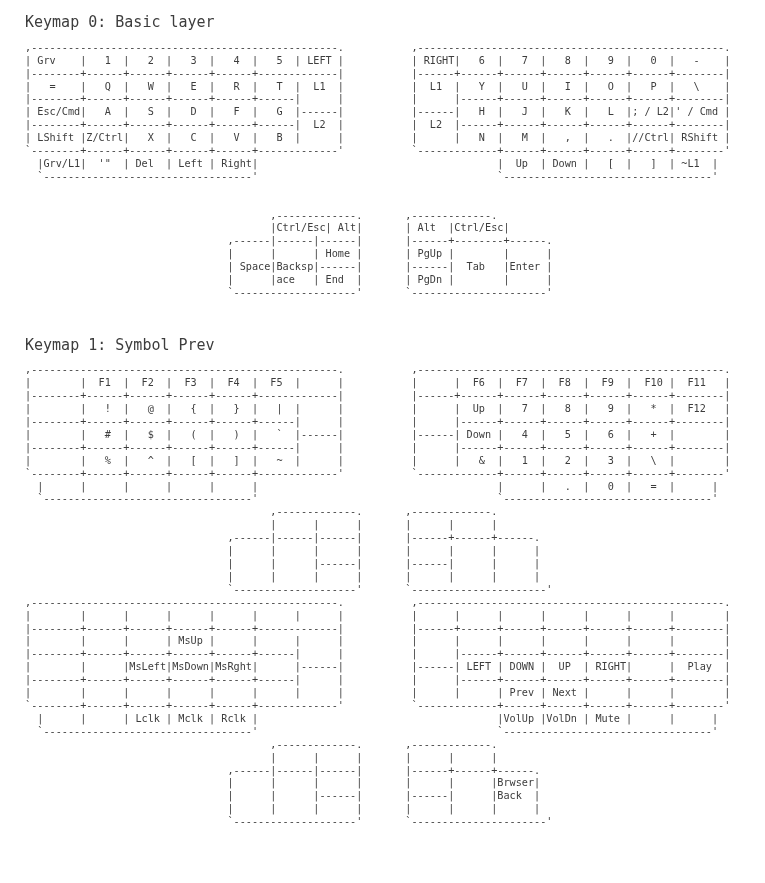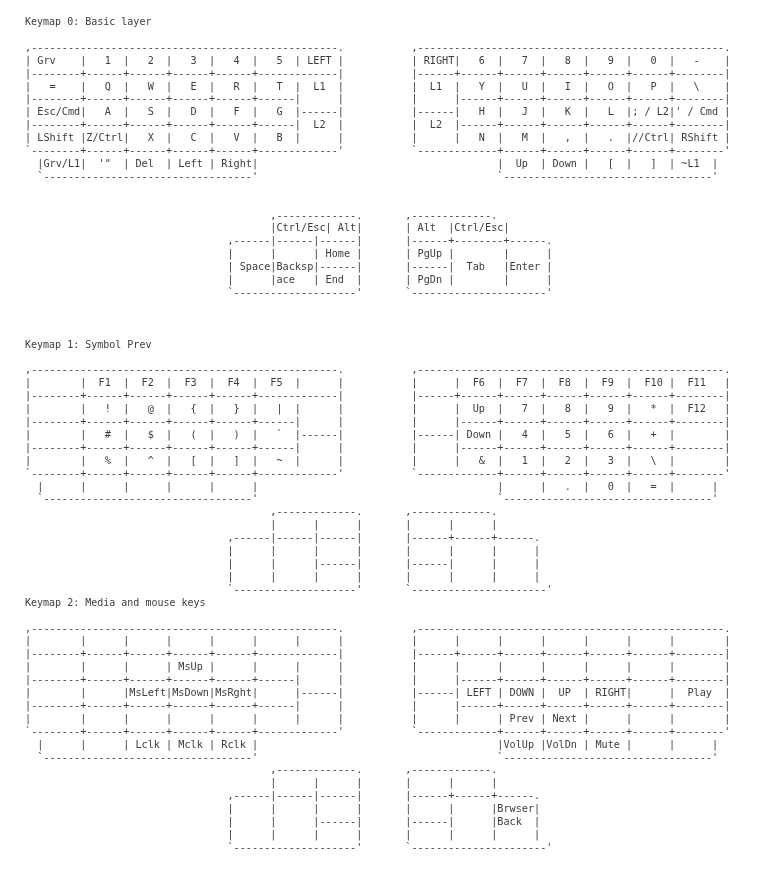--- a/index.html
+++ b/index.html
@@ -9,21 +9,21 @@
     width: 765px;
     height: 883px;
     overflow: hidden;
   }
   .doc {
     padding: 16px 0 0 25px;
     width: 740px;
   }
   .keymap-title {
     font-family: "DejaVu Sans Mono", "Liberation Mono", monospace;
-    font-size: 10px;
+    font-size: 15px;
     line-height: 12.9px;
     color: #3d3d3d;
     white-space: pre;
     margin: 0 0 12.9px 0;
   }
   .keymap-art {
     font-family: "DejaVu Sans Mono", "Liberation Mono", monospace;
     font-size: 10.2px;
     line-height: 12.9px;
     color: #3d3d3d;
@@ -78,21 +78,20 @@
                                         ,-------------.       ,-------------.
                                         |      |      |       |      |      |
                                  ,------|------|------|       |------+------+------.
                                  |      |      |      |       |      |      |      |
                                  |      |      |------|       |------|      |      |
                                  |      |      |      |       |      |      |      |
                                  `--------------------'       `----------------------'</pre>
   </section>
 
   <section class="keymap-section gap-after-0">
-    <div class="keymap-title">Keymap 2: Media and mouse keys</div>
     <pre class="keymap-art">,--------------------------------------------------.           ,--------------------------------------------------.
 |        |      |      |      |      |      |      |           |      |      |      |      |      |      |        |
 |--------+------+------+------+------+-------------|           |------+------+------+------+------+------+--------|
 |        |      |      | MsUp |      |      |      |           |      |      |      |      |      |      |        |
 |--------+------+------+------+------+------|      |           |      |------+------+------+------+------+--------|
 |        |      |MsLeft|MsDown|MsRght|      |------|           |------| LEFT | DOWN |  UP  | RIGHT|      |  Play  |
 |--------+------+------+------+------+------|      |           |      |------+------+------+------+------+--------|
 |        |      |      |      |      |      |      |           |      |      | Prev | Next |      |      |        |
 `--------+------+------+------+------+-------------'           `-------------+------+------+------+------+--------'
   |      |      | Lclk | Mclk | Rclk |                                       |VolUp |VolDn | Mute |      |      |

